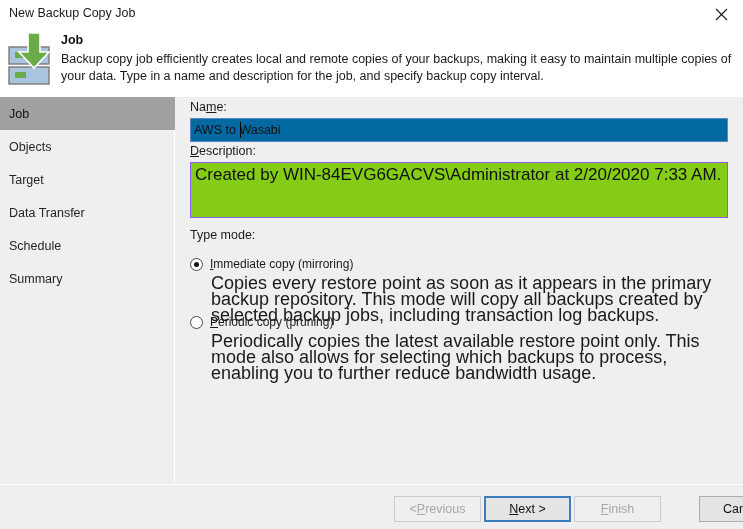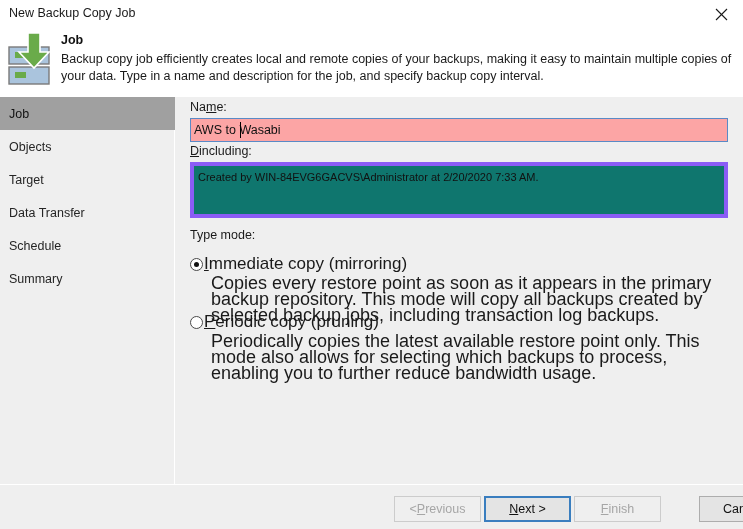--- a/index.html
+++ b/index.html
@@ -91,38 +91,38 @@
 
   .field-label {
     position: absolute;
     font-size: 12.5px; color: #1a1a1a;
   }
   .acc { text-decoration: underline; }
 
   #name-input {
     position: absolute; left: 14px; top: 21px;
     width: 538px; height: 24px;
-    background: #fca5a5;
+    background: #0369a1;
     border: 1px solid #5a8ac6;
     outline: none;
     font-family: "Liberation Sans", sans-serif;
     font-size: 12.5px; color: #111111;
     padding: 0 3px;
   }
   #name-caret {
     position: absolute; left: 64px; top: 25px;
     width: 1px; height: 16px; background: #000000;
   }
   #desc-box {
     position: absolute; left: 14px; top: 65px;
     width: 538px; height: 56px;
-    background: #0f766e;
-    border: 4px solid #8b5cf6;
-    font-family: "Liberation Sans", sans-serif;
-    font-size: 11px; color: #111111;
+    background: #84cc16;
+    border: 1px solid #8b5cf6;
+    font-family: "Liberation Sans", sans-serif;
+    font-size: 17px; color: #111111;
     padding: 4px 4px;
     resize: none; outline: none;
     line-height: 15px; overflow: hidden;
   }
 
   .radio-row {
     position: absolute; left: 14px;
     width: 540px; height: 18px;
     display: flex; align-items: center;
     cursor: default;
@@ -131,22 +131,22 @@
     width: 13px; height: 13px; border-radius: 50%;
     border: 1px solid #4a4a4a; background: #ffffff;
     position: relative; flex: 0 0 auto;
   }
   .radio-glyph.checked::after {
     content: ""; position: absolute;
     left: 3px; top: 3px; width: 5px; height: 5px;
     border-radius: 50%; background: #111111;
   }
   .radio-label {
-    margin-left: 1px;
-    font-size: 17px; color: #1a1a1a;
+    margin-left: 7px;
+    font-size: 12px; color: #1a1a1a;
     white-space: nowrap;
   }
   .radio-desc {
     position: absolute; left: 35px;
     width: 528px;
     font-size: 18px; color: #1a1a1a;
     line-height: 16px;
   }
 
   
@@ -221,21 +221,21 @@
           <span>Summary</span>
         </div>
     </div>
 
     <div id="panel">
 
       <div class="field-label" style="left:14px; top:3px;"><span>Na</span><span class="acc">m</span><span>e:</span></div>
       <input id="name-input" type="text" value="AWS to Wasabi" style="">
       <div id="name-caret"></div>
 
-      <div class="field-label" style="left:14px; top:47px;"><span class="acc">D</span><span>including:</span></div>
+      <div class="field-label" style="left:14px; top:47px;"><span class="acc">D</span><span>escription:</span></div>
       <textarea id="desc-box" style="">Created by WIN-84EVG6GACVS\Administrator at 2/20/2020 7:33 AM.</textarea>
 
       <div class="field-label" style="left:14px; top:131px;">Type mode:</div>
 
       <div class="radio-row" style="top:158px;">
         <span class="radio-glyph checked"></span>
         <span class="radio-label"><span class="acc">I</span><span>mmediate copy (mirroring)</span></span>
       </div>
       <div class="radio-desc" style="top:178px;">Copies every restore point as soon as it appears in the primary backup repository. This mode will copy all backups created by selected backup jobs, including transaction log backups.</div>
 

